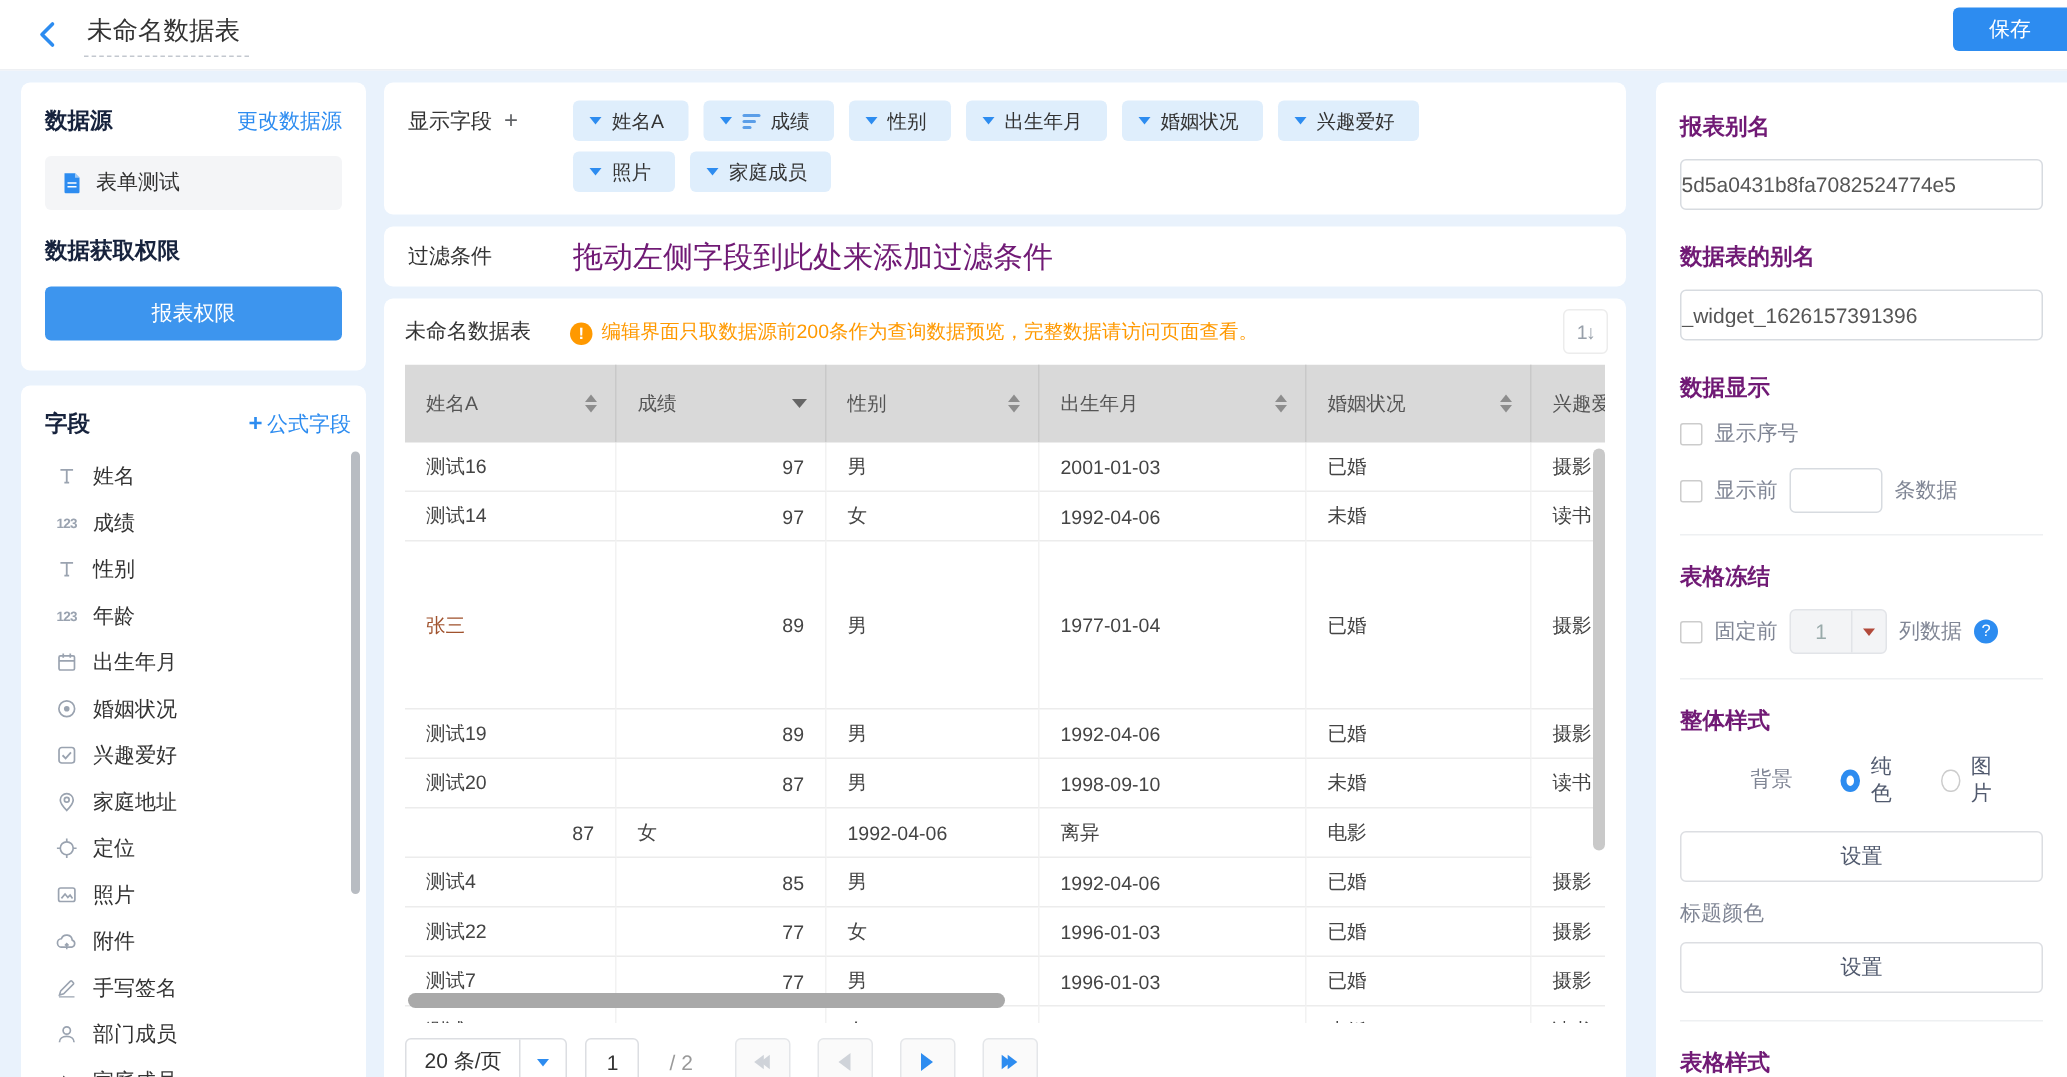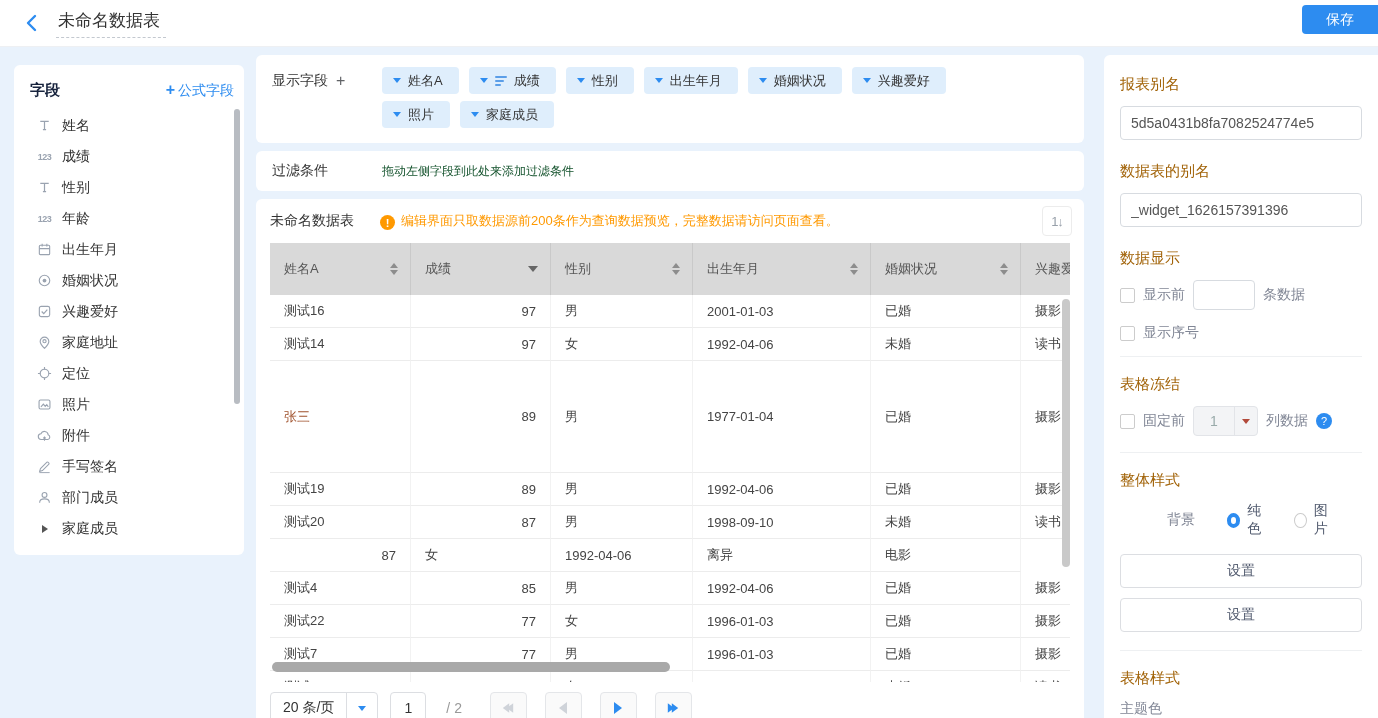--- a/index.html
+++ b/index.html
@@ -43,21 +43,21 @@
   .tags { flex:1; }
   .tag-row { display:flex; gap:10px; margin-bottom:7px; }
   .tag { display:flex; align-items:center; gap:7px; height:27px; padding:0 16px 0 11px; background:#dfeefc; border-radius:4px; font-size:13px; color:#333; cursor:pointer; }
   .caret-down { width:0; height:0; border-left:4px solid transparent; border-right:4px solid transparent; border-top:5px solid #2d8cf0; }
   .sort-lines { display:flex; flex-direction:column; gap:2px; }
   .sort-lines i { display:block; height:2px; background:#5b9ee8; border-radius:1px; }
   .sort-lines i:nth-child(1){width:12px;} .sort-lines i:nth-child(2){width:9px;} .sort-lines i:nth-child(3){width:6px;}
 
   .filter-card { margin-top:8px; height:40px; display:flex; align-items:center; padding:0 16px; }
   .filter-label { width:110px; font-size:14px; color:#333; }
-  .filter-ph { color:#14532d; font-size:12px; }
+  .filter-ph { color:#701a75; font-size:20px; }
 
   .table-card { margin-top:8px; height:535px; display:flex; flex-direction:column; overflow:hidden; }
   .t-title-row { height:44px; display:flex; align-items:center; padding:0 12px 0 14px; flex:none; }
   .t-title { font-size:14px; color:#333; margin-right:26px; }
   .warn { display:flex; align-items:flex-end; gap:6px; color:#ff9900; font-size:13px; flex:1; }
   .warn-ic { width:15px; height:15px; border-radius:50%; background:#ff9900; color:#fff; font-size:11px; font-weight:bold; display:flex; align-items:center; justify-content:center; flex:none; }
   .warn-ic::before { content:"!"; }
   .order-btn { width:30px; height:30px; border:1px solid #ececec; border-radius:4px; color:#98a0aa; font-size:13px; display:flex; align-items:center; justify-content:center; cursor:pointer; }
   .order-btn::before { content:"1\2193"; letter-spacing:-1px; }
 
@@ -89,22 +89,22 @@
   .pg-total { color:#999; font-size:14px; margin:0 10px 0 8px; }
   .pg-btn { width:37px; height:33px; border:1px solid #e4e6e9; border-radius:4px; background:#fafafa; display:flex; align-items:center; justify-content:center; gap:0; margin-left:6px; cursor:pointer; }
   .tri { width:0; height:0; border-top:6px solid transparent; border-bottom:6px solid transparent; }
   .tri.l { border-right:8px solid #cfd3d9; }
   .tri.r { border-left:8px solid #2d8cf0; }
   .dbl { display:flex; }
   .dbl .tri { transform:scale(0.8); margin:0 -2px; }
 
   
   .settings { position:absolute; left:1104px; top:55px; width:274px; height:680px; background:#fff; border-radius:6px 0 0 6px; padding:20px 16px; overflow:hidden; }
-  .sec-title { font-size:15px; font-weight:normal; color:#a16207; margin-bottom:12px; }
-  .text-input { width:100%; height:34px; border:1px solid #d7dbe0; border-radius:4px; padding:0 10px; font-size:14px; color:#555; margin-bottom:22px; }
+  .sec-title { font-size:15px; font-weight:bold; color:#701a75; margin-bottom:12px; }
+  .text-input { width:100%; height:34px; border:1px solid #d7dbe0; border-radius:4px; padding:0 0; font-size:14px; color:#555; margin-bottom:22px; }
   .chk-row { display:flex; align-items:center; gap:8px; margin-bottom:14px; color:#808695; font-size:14px; }
   .checkbox { width:15px; height:15px; border:1px solid #ccc; border-radius:2px; background:#fff; flex:none; cursor:pointer; }
   .mini-input { width:62px; height:30px; border:1px solid #d7dbe0; border-radius:4px; }
   .divider { height:1px; background:#eef0f2; margin:8px 0 18px; }
   .mini-select { display:flex; align-items:center; height:30px; background:#f3f4f6; border:1px solid #e2e4e8; border-radius:4px; cursor:pointer; }
   .mini-select .val { width:40px; text-align:center; color:#9aa; font-size:14px; }
   .mini-select .sep { width:1px; height:100%; background:#e2e4e8; }
   .mini-select .cd { width:22px; display:flex; justify-content:center; }
   .mini-select .caret-down { border-top-color:#b24a3b; }
   .help-ic { width:16px; height:16px; border-radius:50%; background:#2d8cf0; color:#fff; font-size:11px; display:flex; align-items:center; justify-content:center; }
@@ -126,20 +126,36 @@
 
   <header class="topbar">
     <svg class="back-ic" viewBox="0 0 20 20">
         <polyline points="13,3 6,10 13,17" fill="none" stroke="#2d8cf0" stroke-width="2.4" stroke-linecap="round" stroke-linejoin="round"></polyline>
       </svg>
     <div class="page-title">未命名数据表</div>
     <button class="save-btn">保存</button>
   </header>
 
   <aside class="sidebar">
+    <div class="card ds-card">
+      <div class="card-head">
+        <span class="card-title">数据源</span>
+        <a class="link">更改数据源</a>
+      </div>
+      <div class="ds-item">
+        <svg width="16" height="16" viewBox="0 0 16 16">
+            <path d="M3 1.5h7l3 3V14a.8.8 0 01-.8.8H3.8A.8.8 0 013 14V1.5z" fill="#2d8cf0"></path>
+            <path d="M10 1.5l3 3h-3z" fill="#9ec9f5"></path>
+            <path d="M5 8h6M5 10.5h6" stroke="#fff" stroke-width="1"></path>
+          </svg>
+        <span>表单测试</span>
+      </div>
+      <span class="card-title">数据获取权限</span>
+      <button class="primary-btn">报表权限</button>
+    </div>
 
     <div class="card fields-card">
       <div class="card-head">
         <span class="card-title">字段</span>
         <a class="link"><span class="plus-g">+</span><span>公式字段</span></a>
       </div>
       <div class="field-list">
         <div class="field-item">
             <span class="f-icon">
               <svg width="15" height="15" viewBox="0 0 16 16">
@@ -483,27 +499,27 @@
   <aside class="settings">
     <div class="sec-title">报表别名</div>
     <input class="text-input" value="5d5a0431b8fa7082524774e5" style="">
 
     <div class="sec-title">数据表的别名</div>
     <input class="text-input" value="_widget_1626157391396" style="">
 
     <div class="sec-title">数据显示</div>
     <div class="chk-row">
       <span class="checkbox"></span>
+      <span>显示序号</span>
+    </div>
+    <div class="chk-row">
+      <span class="checkbox"></span>
       <span>显示前</span>
       <input class="mini-input" style="">
       <span>条数据</span>
-    </div>
-    <div class="chk-row">
-      <span class="checkbox"></span>
-      <span>显示序号</span>
     </div>
 
     <div class="divider"></div>
 
     <div class="sec-title">表格冻结</div>
     <div class="inline-row">
       <span class="checkbox"></span>
       <span>固定前</span>
       <span class="mini-select">
         <span class="val">1</span>
@@ -524,20 +540,21 @@
       <span class="radio-opt">
           <span class="radio on"></span>
           <span>纯色</span>
         </span>
       <span class="radio-opt">
           <span class="radio off"></span>
           <span>图片</span>
         </span>
     </div>
     <button class="set-btn">设置</button>
+    <div class="sub-label">标题颜色</div>
     <button class="set-btn">设置</button>
 
     <div class="divider"></div>
 
     <div class="sec-title">表格样式</div>
     <div class="sub-label">主题色</div>
     
   </aside>
 
 </div>

